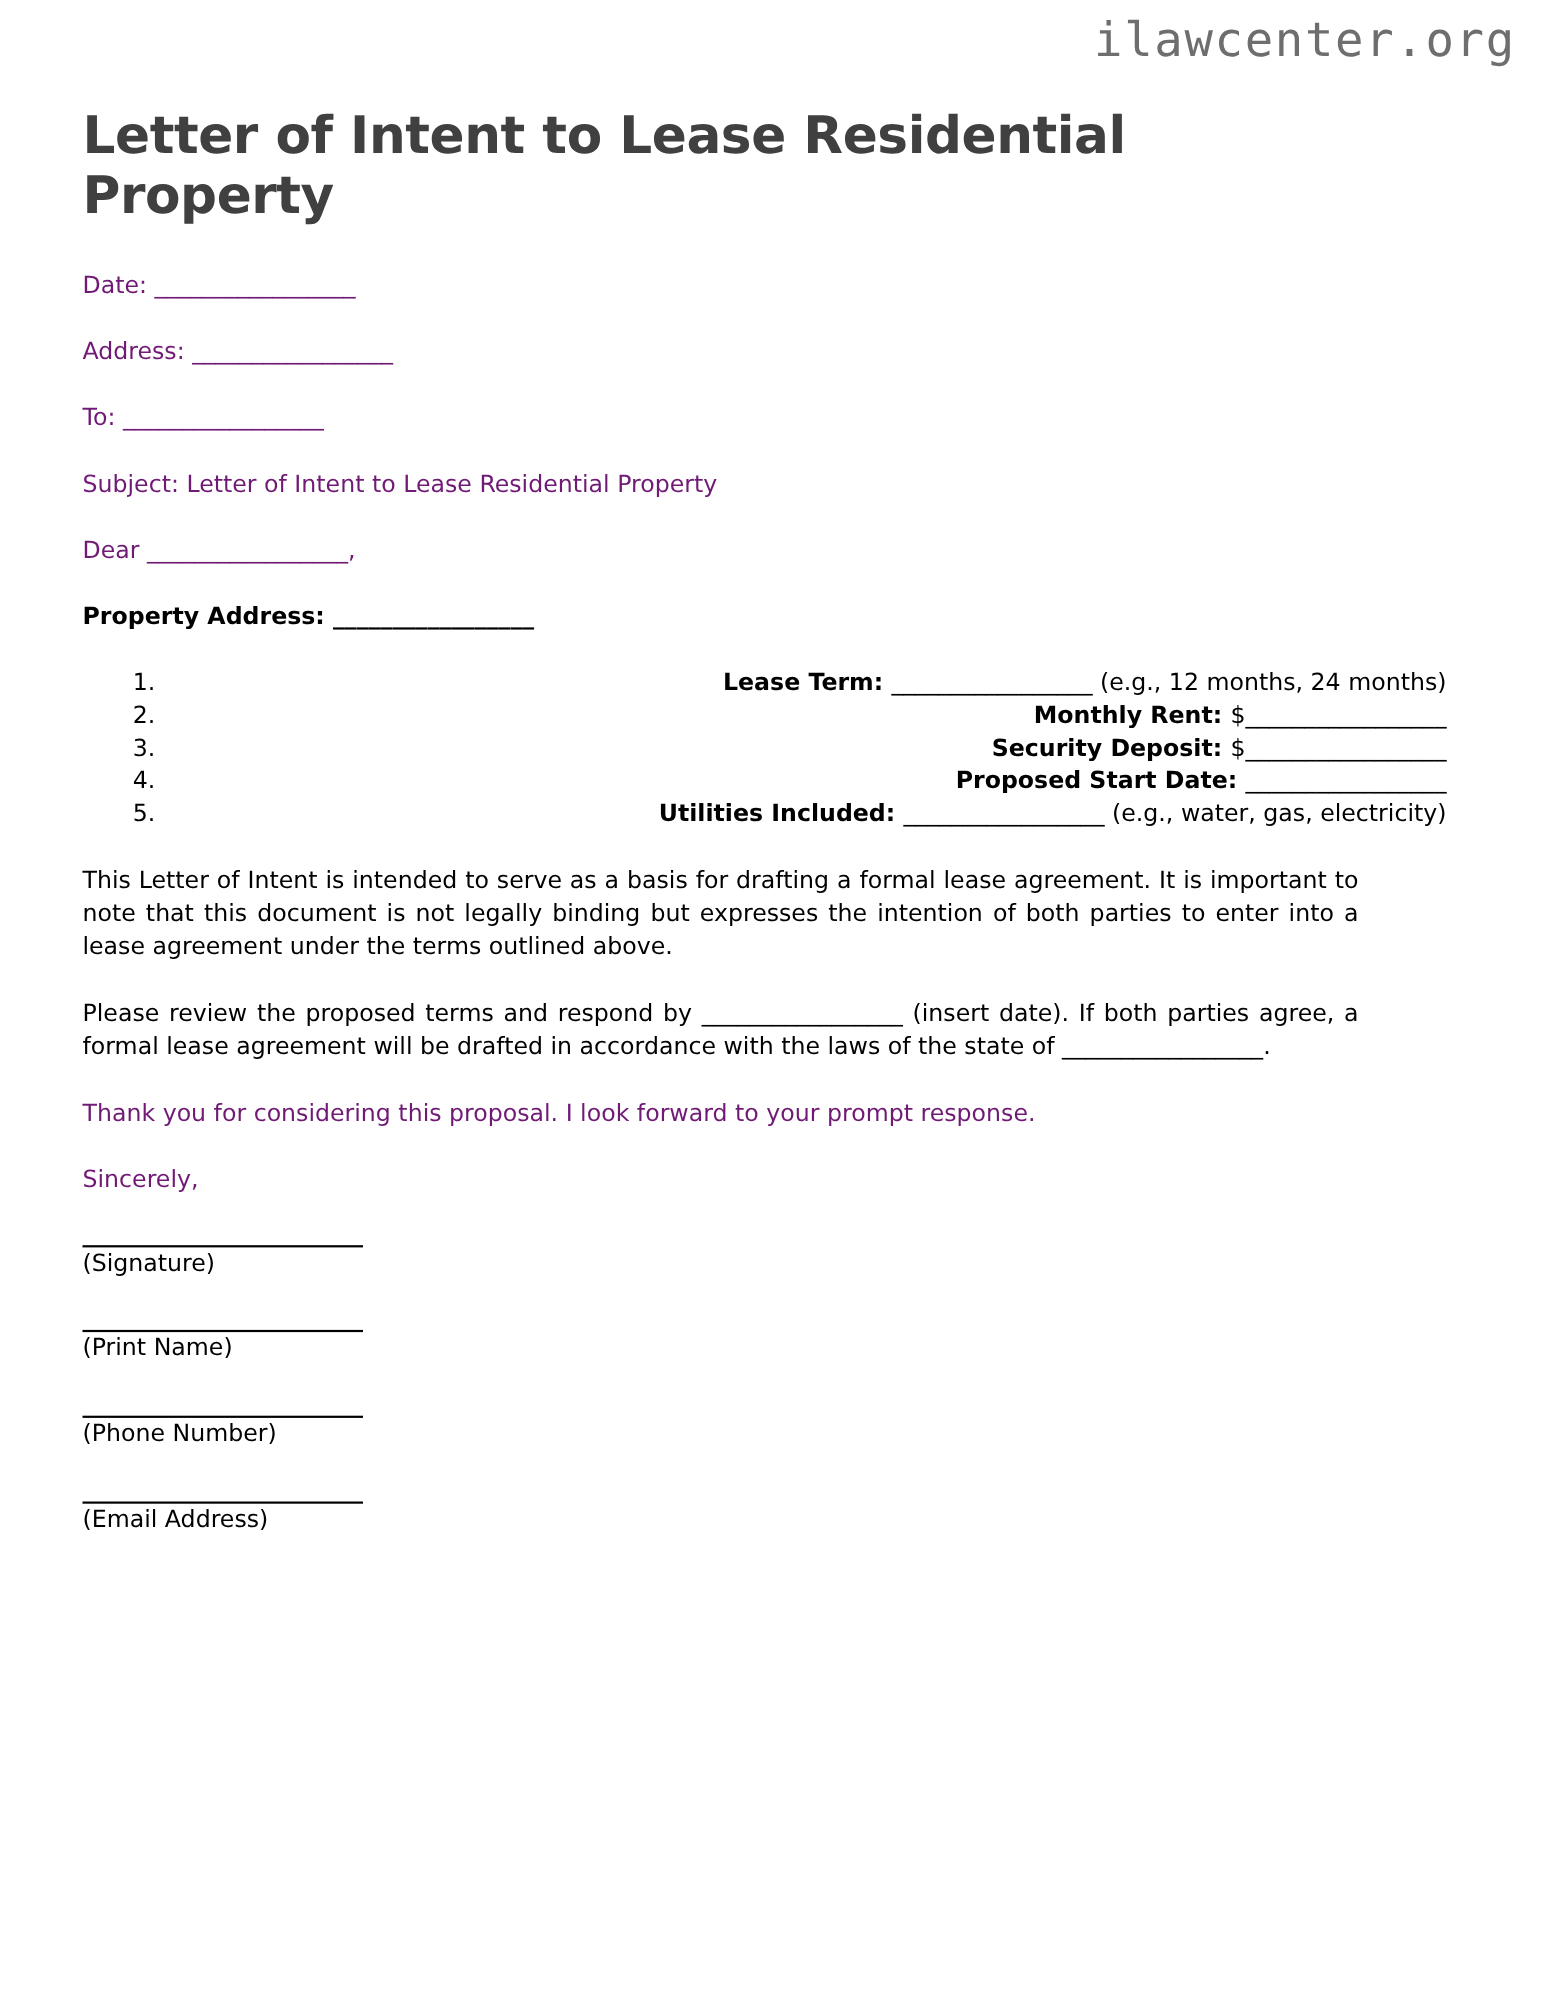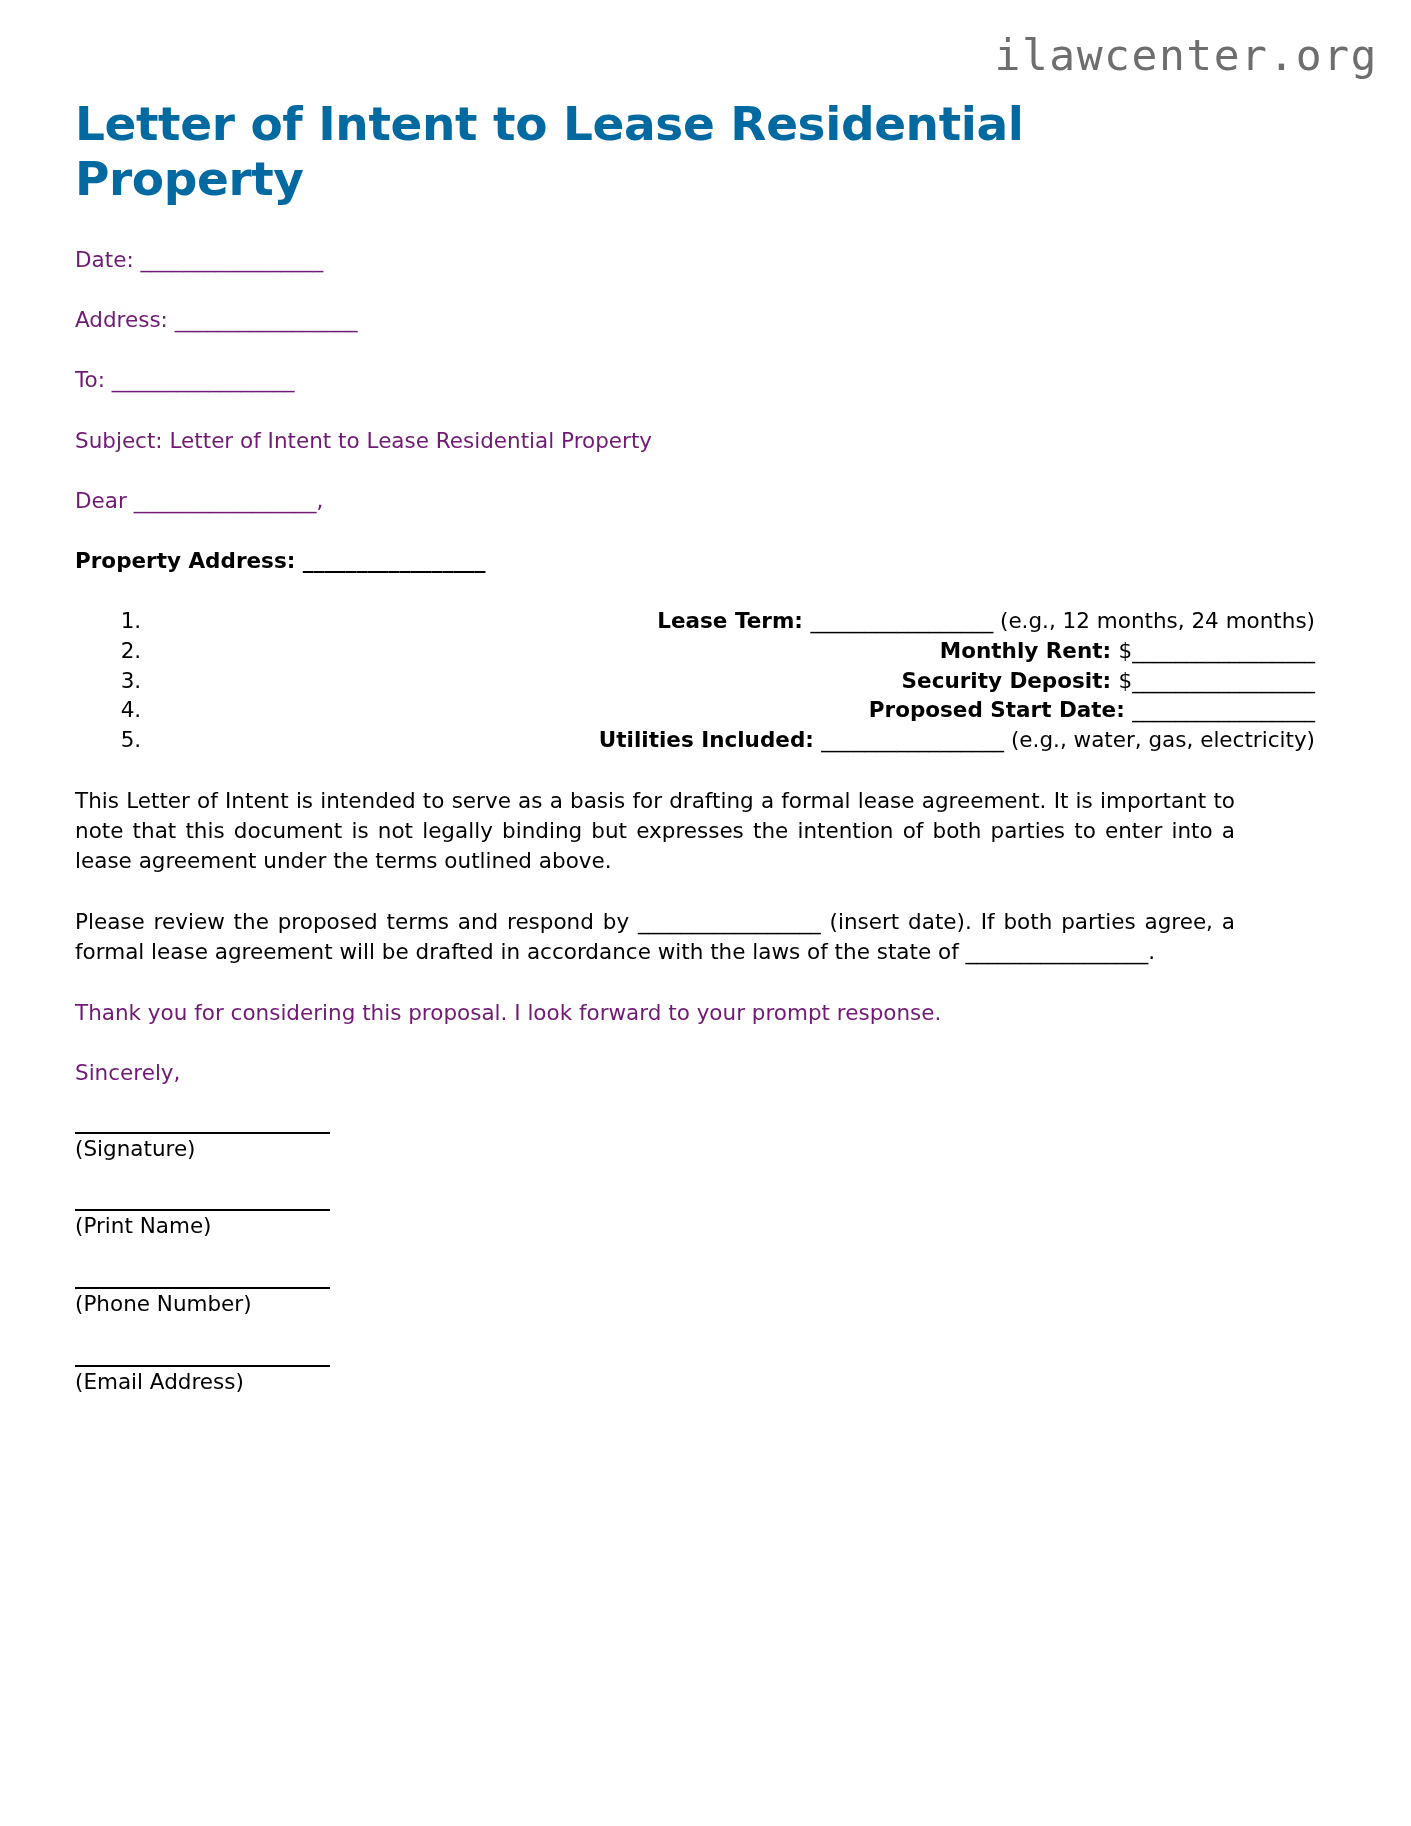--- a/index.html
+++ b/index.html
@@ -20,21 +20,21 @@
     position: absolute;
     left: 0; top: 0;
     width: 1411px;
     height: 1826px;
     background: #ffffff;
   }
 
   
   .watermark {
     position: absolute;
-    top: 34px;
+    top: 16px;
     right: 33px;
     font-family: "DejaVu Sans Mono", monospace;
     font-size: 43px;
     letter-spacing: 1.5px;
     color: #6e6e6e;
     white-space: nowrap;
     line-height: 1;
   }
 
   
@@ -46,21 +46,21 @@
   }
 
   .doc-title {
     font-family: "DejaVu Sans", sans-serif;
     font-weight: bold;
     font-size: 47px;
     line-height: 1.18;
     letter-spacing: -0.4px;
     margin: 0 0 38px 0;
     max-width: 1170px;
-    color: #0369a1;
+    color: #404040;
   }
 
   .line {
     font-size: 21.5px;
     line-height: 1.36;
     margin: 0 0 31px 0;
     color: #701a75;
   }
 
   .para {

